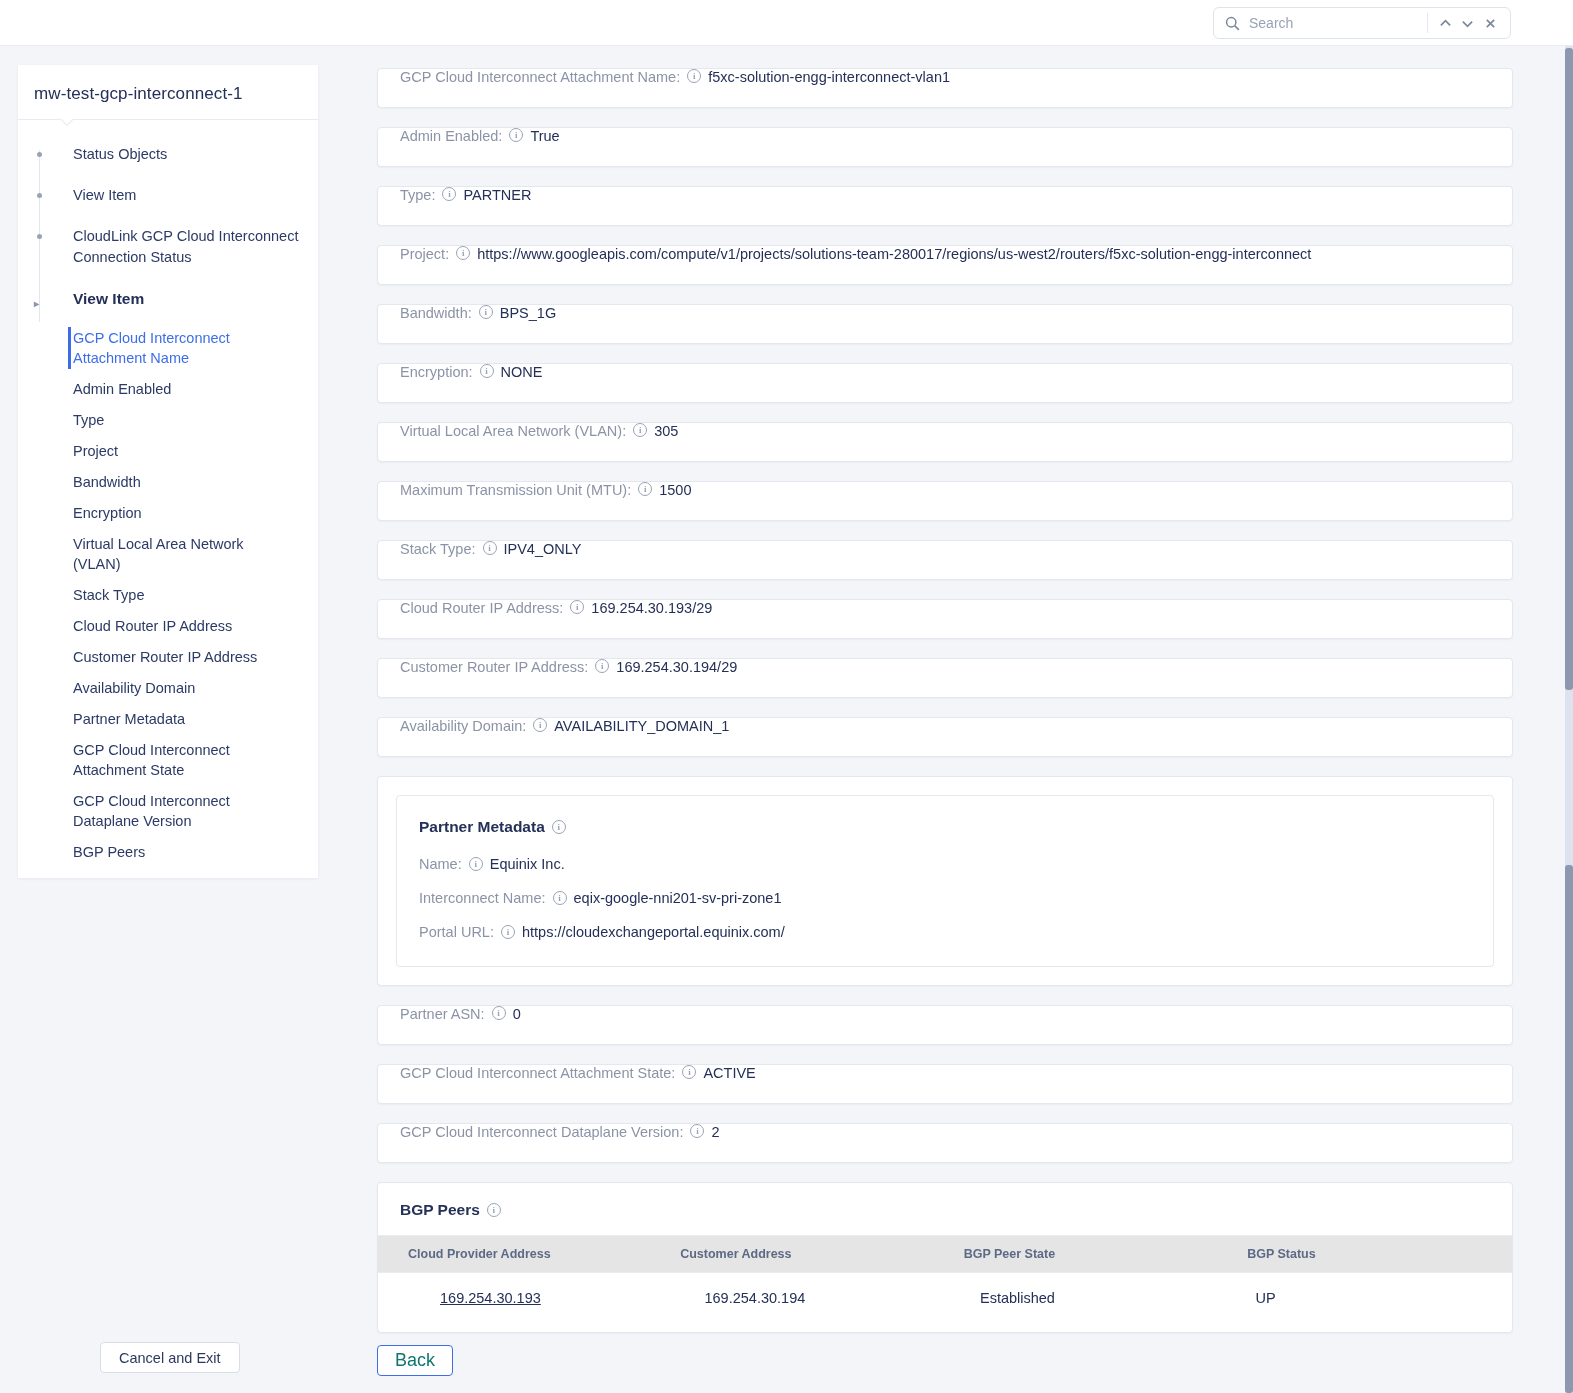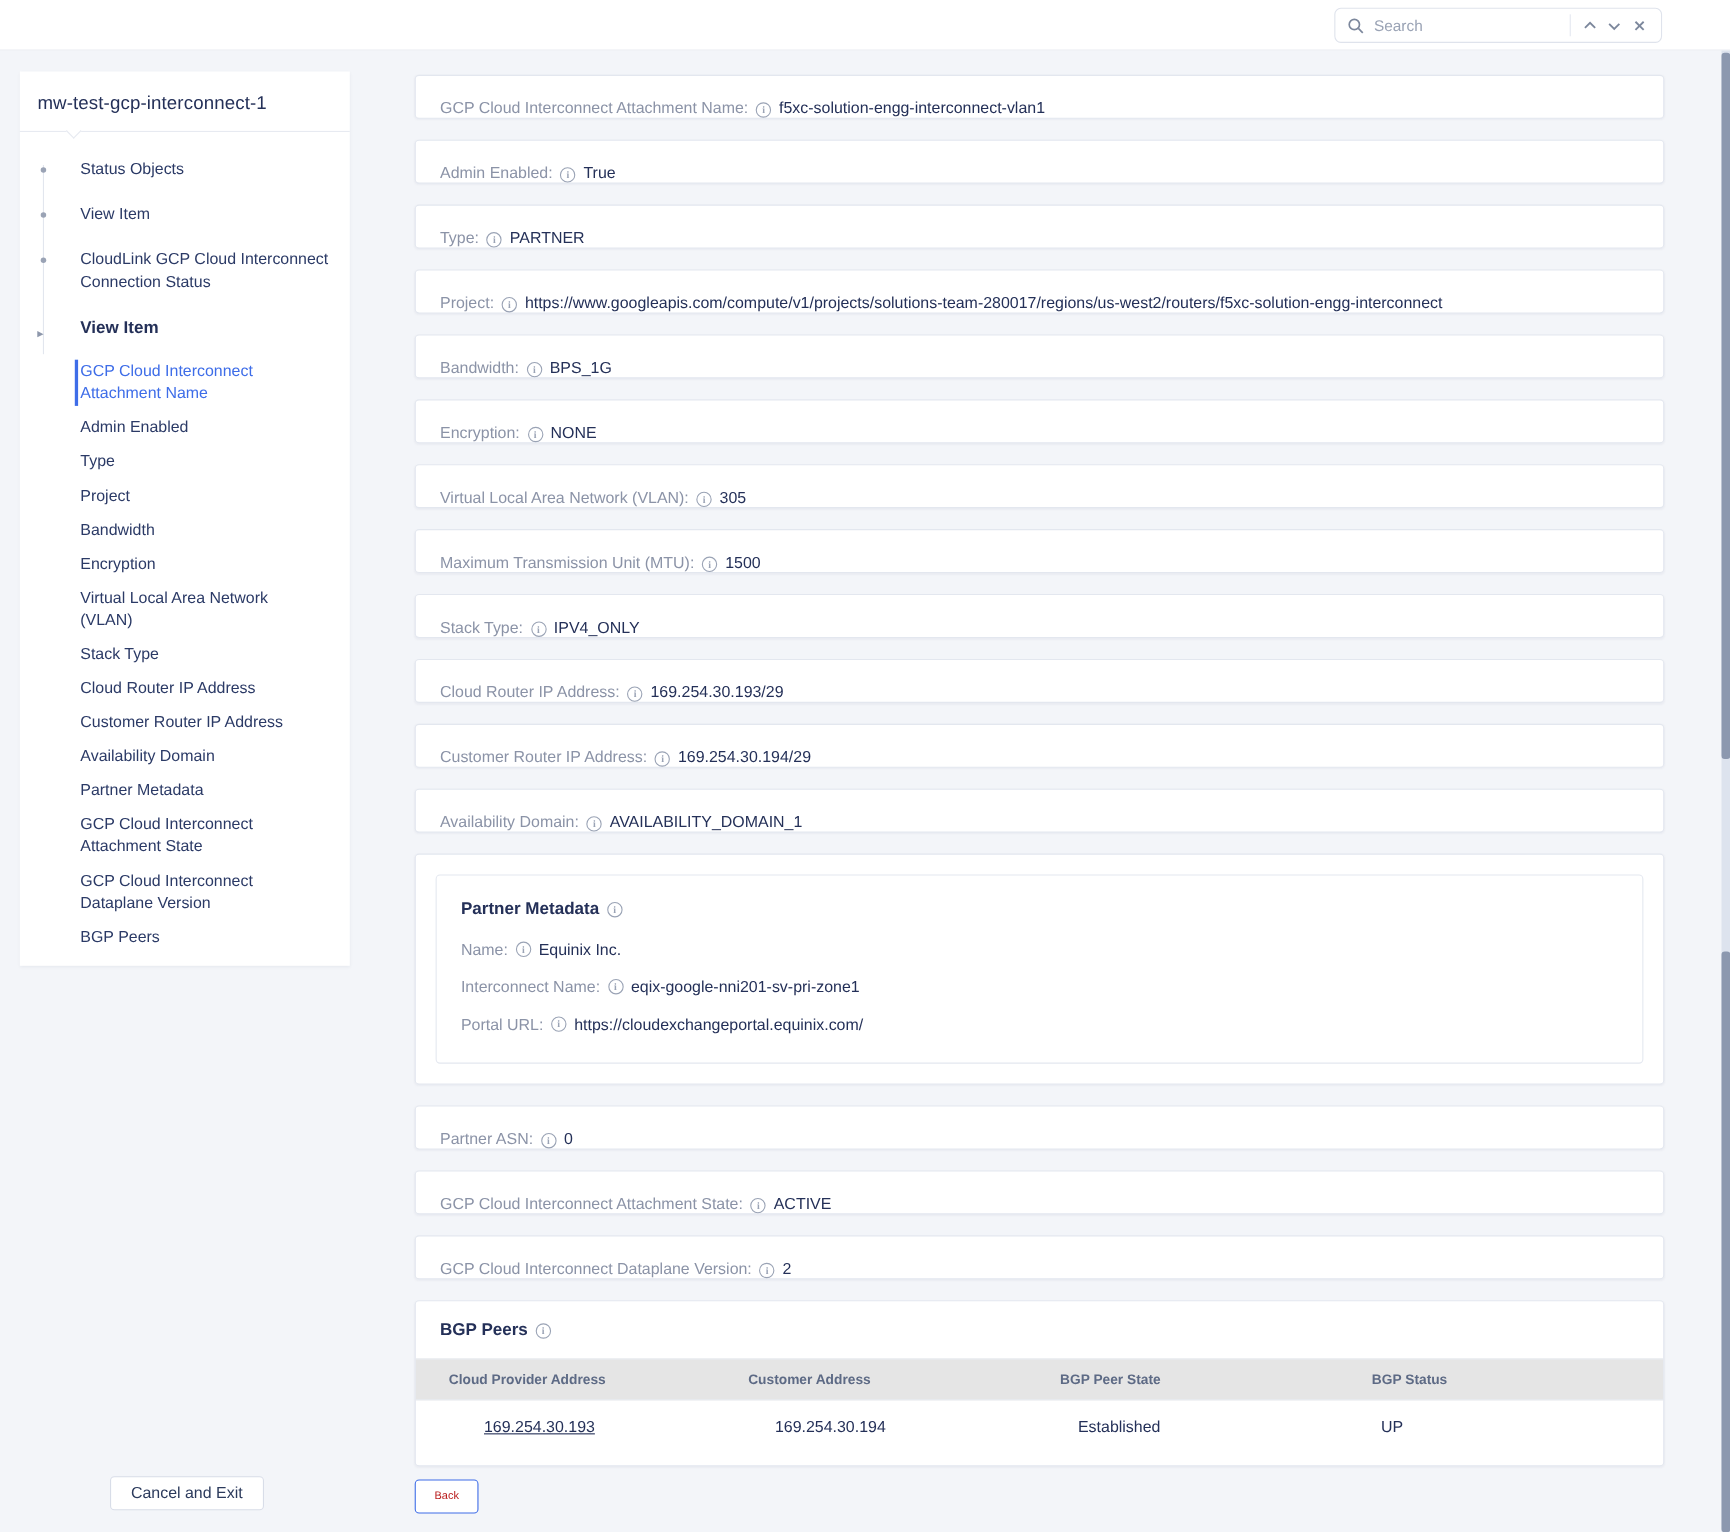--- a/index.html
+++ b/index.html
@@ -78,39 +78,39 @@
     position:absolute; left:100px; top:1342px; height:31px; padding:0 18px;
     background:#fff; border:1px solid #d8dde8; border-radius:4px;
     font-family:"Liberation Sans", sans-serif; font-size:14.5px; color:#2b3a5c; cursor:pointer;
   }
 
   
   .main { position:absolute; left:377px; top:68px; width:1136px; }
   .field-row {
     height:40px; background:#fff; border:1px solid #e3e7ef; border-radius:4px;
     box-shadow:0 1px 2px rgba(16,24,64,.04);
-    display:flex; align-items:flex-end; padding:0 22px; margin-bottom:19px;
+    display:flex; align-items:flex-start; padding:0 22px; margin-bottom:19px;
   }
   .f-label { font-size:14.5px; color:#8b93a7; white-space:nowrap; }
   .f-value { font-size:14.5px; color:#243058; font-weight:500; margin-left:7px; white-space:nowrap; }
   .info-icon {
     display:inline-flex; align-items:center; justify-content:center;
     width:14px; height:14px; border:1px solid #9aa3b5; border-radius:50%;
     color:#9aa3b5; font-size:9px; font-weight:700; margin-left:7px; flex:0 0 auto;
     font-family:"Liberation Serif", serif; cursor:pointer;
   }
 
   .group-card {
     background:#fff; border:1px solid #e3e7ef; border-radius:4px;
     box-shadow:0 1px 2px rgba(16,24,64,.04); margin-bottom:19px; padding:18px;
   }
   .inner-card { border:1px solid #e4e8f0; border-radius:4px; padding:22px; }
   .card-title-row { display:flex; align-items:center; margin-bottom:20px; }
   .card-title { font-size:15.5px; font-weight:700; color:#243058; }
-  .meta-field { display:flex; margin-bottom:18px; }
+  .meta-field { display:flex; align-items:center; margin-bottom:18px; }
   .meta-field:last-child { margin-bottom:4px; }
 
   .bgp-card {
     background:#fff; border:1px solid #e3e7ef; border-radius:4px;
     box-shadow:0 1px 2px rgba(16,24,64,.04); margin-bottom:12px; padding:18px 0 10px 0;
   }
   .bgp-title-row { display:flex; align-items:center; padding:0 22px; margin-bottom:16px; }
   .bgp-table { width:100%; }
   .bgp-hrow {
     display:grid; grid-template-columns:24% 25% 25% 26%;
@@ -120,21 +120,21 @@
   .bgp-hcell { font-size:12.5px; font-weight:700; color:#5d6a85; padding-left:30px; }
   .bgp-drow {
     display:grid; grid-template-columns:24% 25% 25% 26%;
     height:49px; align-items:center;margin-left:32px;
   }
   .bgp-dcell { font-size:14.5px; color:#243058; padding-left:30px; }
   .bgp-link { color:#243058; text-decoration:underline; cursor:pointer; }
 
   .back-btn {
     height:31px; padding:0 17px; background:#fff; border:1px solid #3e6de8;
-    border-radius:4px; color:#b91c1c; font-size:10px; cursor:pointer;
+    border-radius:4px; color:#0f766e; font-size:18px; cursor:pointer;
     font-family:"Liberation Sans", sans-serif;
   }
 
   
   .scroll-track { position:absolute; right:0; top:46px; width:8px; height:1347px; background:#dde3ee; }
   .scroll-thumb-a { position:absolute; right:0; top:48px; width:8px; height:642px; background:#8c98af; border-radius:3px; }
   .scroll-thumb-b { position:absolute; right:0; top:865px; width:8px; height:528px; background:#8c98af; border-radius:3px; }
 </style>
 </head>
 <body>

